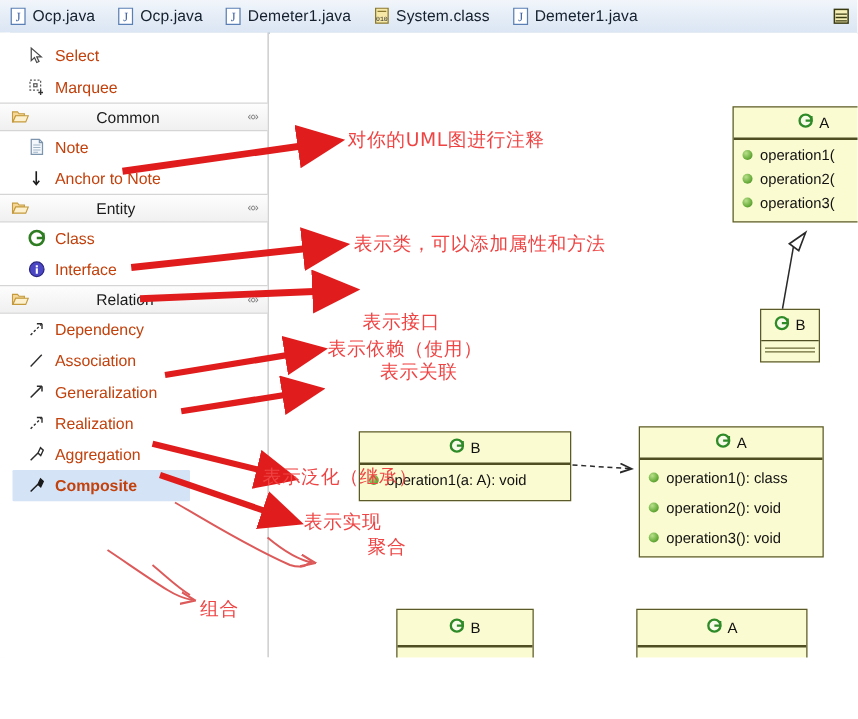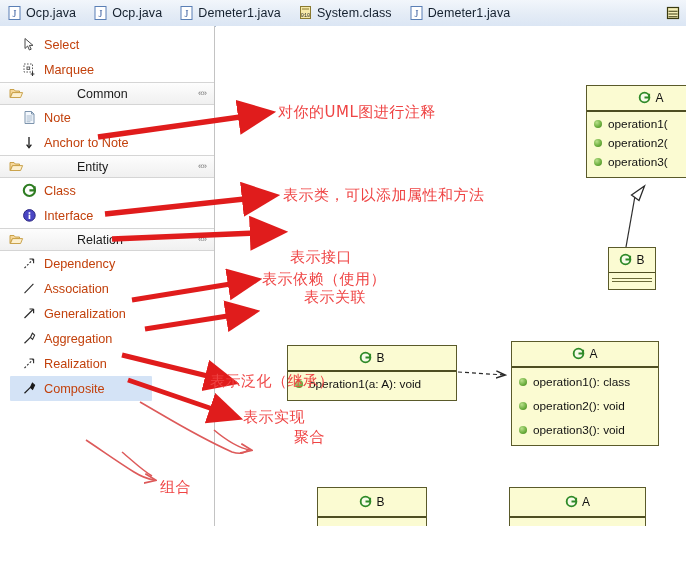--- a/index.html
+++ b/index.html
@@ -63,21 +63,21 @@
   }
   .pal-item{
     display:flex;align-items:center;
     height:25px;padding-left:22px;
     font-size:12.7px;color:#c2410c;
     box-sizing:border-box;
   }
   .pal-item .iname{margin-left:7px;}
   .pal-item.sel{
     background:#d4e3f6;
-    margin-left:10px;margin-right:62px;padding-left:12px;border-radius:1px;
+    margin-left:10px;margin-right:62px;padding-left:12px;border-radius:1px;font-weight:bold;
   }
   .pal-icon{width:15px;height:15px;flex:0 0 auto;display:block;}
 
   
   .canvas{
     position:absolute;left:216px;top:26px;width:470px;height:500px;
     background:#ffffff;
   }
   .canvas-scrollbar{
     position:absolute;left:0;top:526px;width:686px;height:6px;background:#fff;
@@ -316,35 +316,35 @@
           <path d="M2.5 12 L11 3.5" stroke="#2b2b2b" stroke-width="1.2"></path>
           <path d="M11.6 3 L11.6 7.2 M11.6 3 L7.5 3" stroke="#2b2b2b" stroke-width="1.2" fill="none"></path>
         </svg>
       </span>
       <span class="iname">Generalization</span>
     </div>
 
     <div class="pal-item">
       <span class="pal-icon">
         <svg viewBox="0 0 15 15" width="15" height="15">
+          <path d="M2.5 12 L11 3.5" stroke="#2b2b2b" stroke-width="1.1" stroke-dasharray="2 1.7"></path>
+          <path d="M11.6 3 L11.6 7.2 M11.6 3 L7.5 3" stroke="#2b2b2b" stroke-width="1.1" fill="none"></path>
+        </svg>
+      </span>
+      <span class="iname">Realization</span>
+    </div>
+
+    <div class="pal-item">
+      <span class="pal-icon">
+        <svg viewBox="0 0 15 15" width="15" height="15">
           <path d="M2.5 12.2 L8.4 6.4" stroke="#2b2b2b" stroke-width="1.2"></path>
           <path d="M8.4 6.4 L10.4 2.2 L12.6 4.2 L10.6 8.4 Z" fill="#ffffff" stroke="#2b2b2b" stroke-width="1.1"></path>
         </svg>
       </span>
       <span class="iname">Aggregation</span>
-    </div>
-
-    <div class="pal-item">
-      <span class="pal-icon">
-        <svg viewBox="0 0 15 15" width="15" height="15">
-          <path d="M2.5 12 L11 3.5" stroke="#2b2b2b" stroke-width="1.1" stroke-dasharray="2 1.7"></path>
-          <path d="M11.6 3 L11.6 7.2 M11.6 3 L7.5 3" stroke="#2b2b2b" stroke-width="1.1" fill="none"></path>
-        </svg>
-      </span>
-      <span class="iname">Realization</span>
     </div>
 
     <div class="pal-item sel">
       <span class="pal-icon">
         <svg viewBox="0 0 15 15" width="15" height="15">
           <path d="M2.5 12.2 L8.4 6.4" stroke="#1a1a1a" stroke-width="1.2"></path>
           <path d="M8.4 6.4 L10.4 2.2 L12.6 4.2 L10.6 8.4 Z" fill="#1a1a1a" stroke="#1a1a1a" stroke-width="1.1"></path>
         </svg>
       </span>
       <span class="iname">Composite</span>

